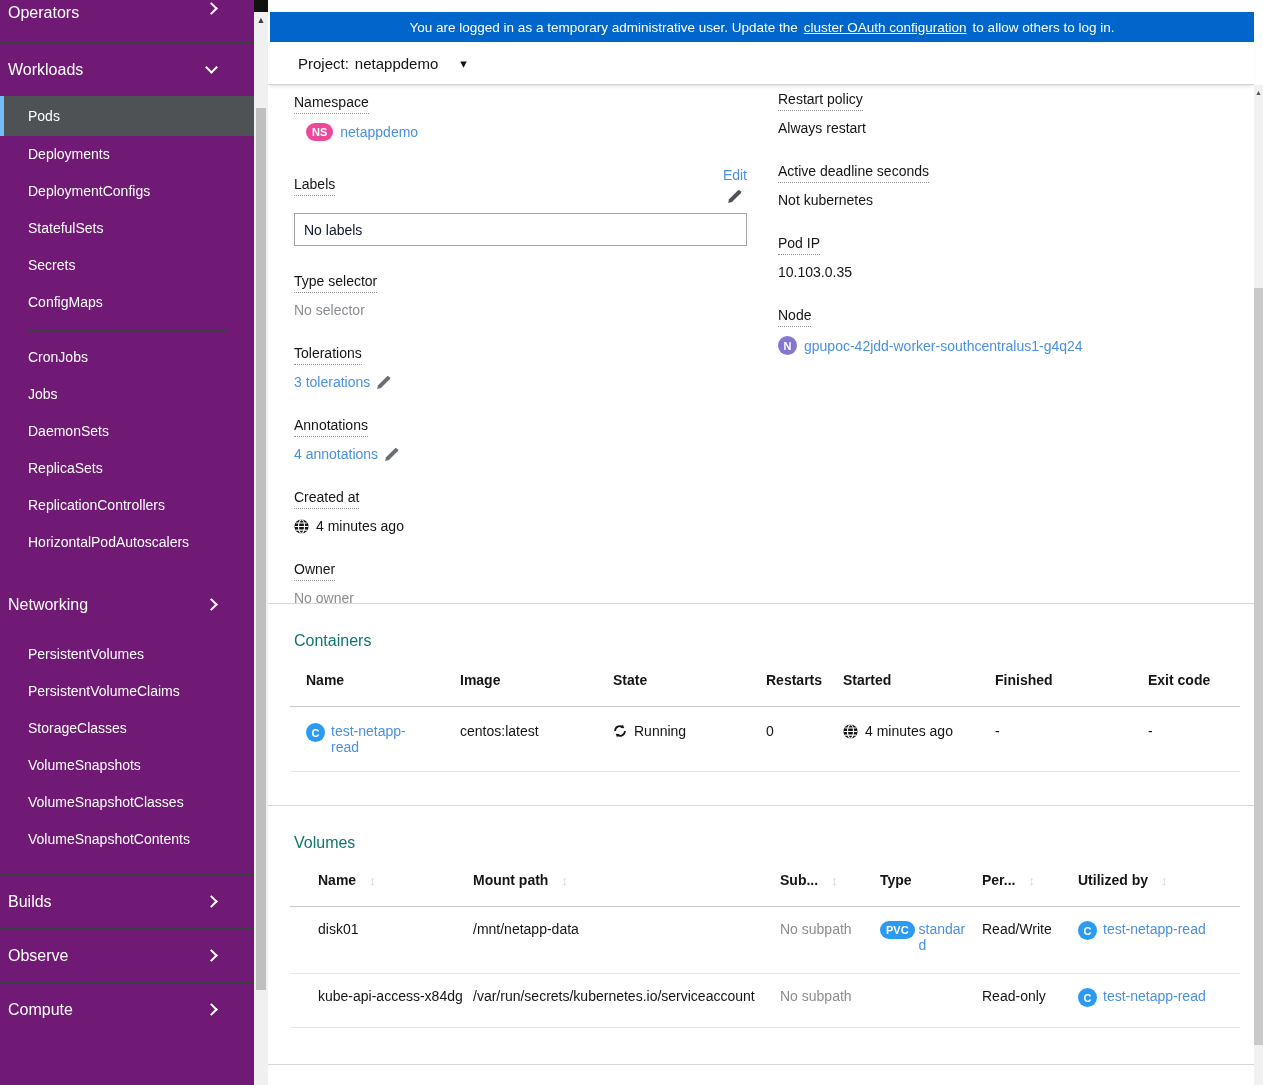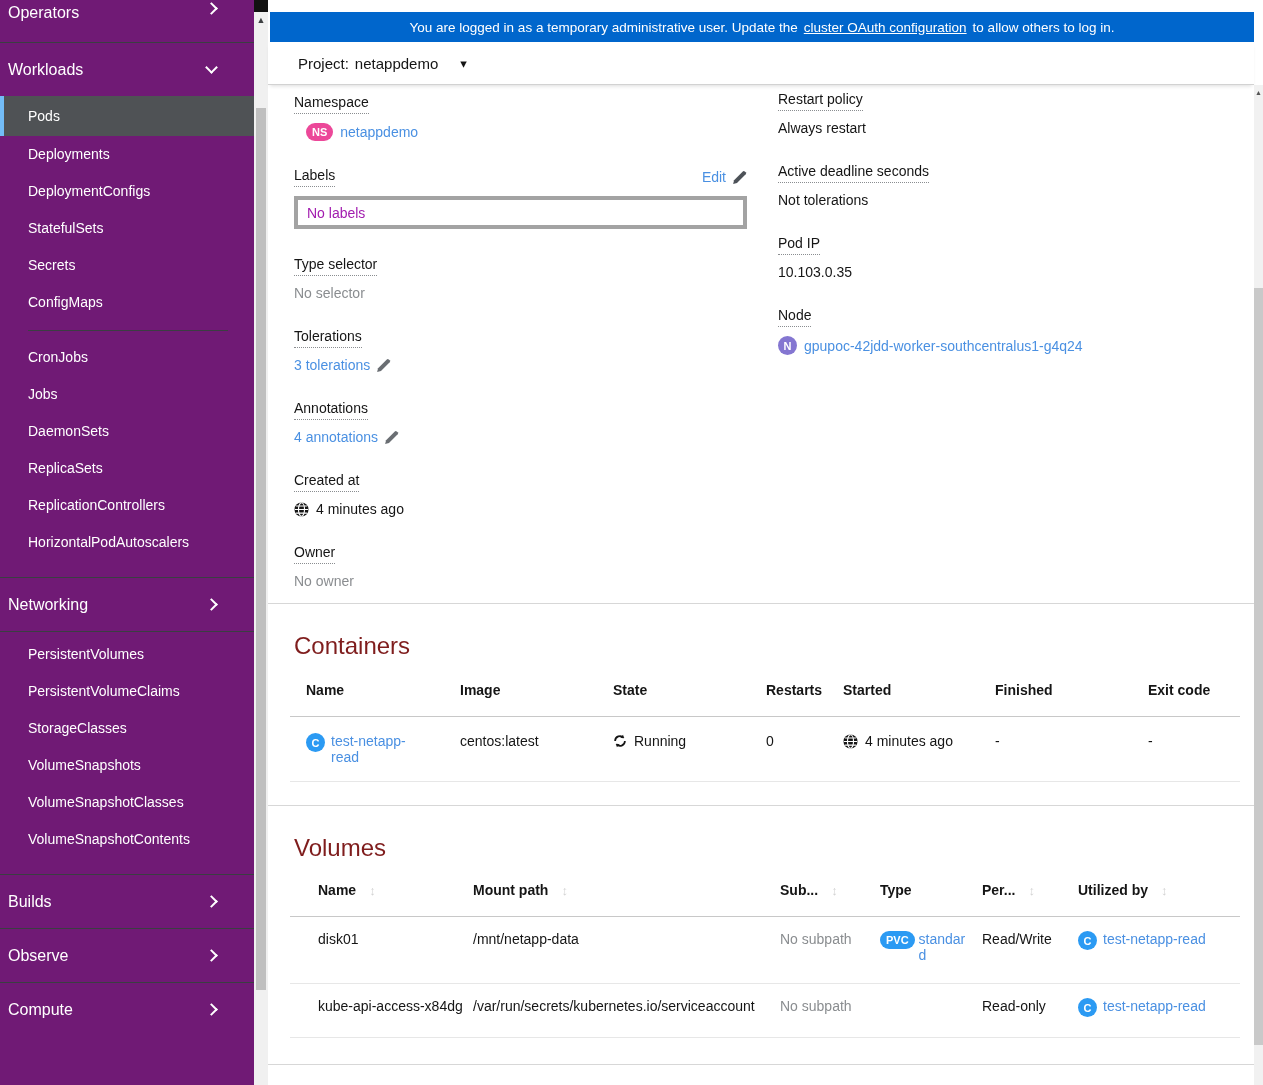--- a/index.html
+++ b/index.html
@@ -51,38 +51,38 @@
   
   .details-section { position:relative; height:518px; }
   .col-left  { position:absolute; left:26px; top:8px;  width:453px; }
   .col-right { position:absolute; left:510px; top:5px; width:476px; }
   .field { margin-bottom:26px; }
   .field-label { font-size:14px; color:#151515; border-bottom:1px dotted #8a8d90; display:inline-block; padding-bottom:3px; cursor:pointer; }
   .field-head { display:flex; justify-content:space-between; align-items:center; }
   .field-value { margin-top:9px; font-size:14px; color:#151515; display:flex; align-items:center; gap:7px; }
   .muted { color:#8a8d90; }
   .link { color:#4a90e2; text-decoration:none; cursor:pointer; }
-  .labels-box { margin-top:9px; border:4px solid #a3a3a3; height:33px; display:flex; align-items:center; padding-left:9px; font-size:14px; color:#a21caf; }
-  .edit-link { display:flex; align-items:center; gap:6px; font-size:14px; cursor:pointer; }
+  .labels-box { margin-top:9px; border:1px solid #a3a3a3; height:33px; display:flex; align-items:center; padding-left:9px; font-size:14px; color:#0f172a; }
+  .edit-link { display:flex; align-items:center; gap:6px; font-size:14px; cursor:pointer;flex-direction:column; }
   .pencil-icon { width:15px; height:15px; display:inline-block; }
   .inline-link { display:flex; align-items:center; gap:6px; }
 
   
   .badge-pill { color:#fff; font-weight:bold; font-size:11px; border-radius:10px; padding:2px 6px; display:inline-block; line-height:14px; flex:none; }
   .badge-circle { color:#fff; font-weight:bold; font-size:11px; border-radius:50%; width:19px; height:19px;
                   display:inline-flex; align-items:center; justify-content:center; flex:none; }
   .bg-green { background:#ec4899;margin-left:12px; }
   .bg-blue { background:#2b9af3; }
   .bg-purple { background:#8476d1; }
 
   
   .containers-section { height:202px; border-top:1px solid #d7d7d7; }
   .volumes-section { height:259px; border-top:1px solid #d7d7d7; }
   .footer-section { height:21px; border-top:1px solid #d7d7d7; }
-  .section-title { font-size:24px; font-weight:400; color:#7f1d1d; margin:28px 0 0 26px; }
+  .section-title { font-size:16px; font-weight:400; color:#0f766e; margin:28px 0 0 26px; }
 
   table { border-collapse:collapse; table-layout:fixed; margin-left:22px; width:950px; }
   .containers-section table { margin-top:14px; }
   .volumes-section table { margin-top:12px; }
   th { text-align:left; font-size:14px; font-weight:bold; color:#151515; padding:8px 8px 18px 0; border-bottom:1px solid #c8c8c8; vertical-align:top; }
   td { font-size:14px; color:#151515; vertical-align:top; padding:16px 8px 16px 0; border-bottom:1px solid #e7e7e7; }
   .volumes-section td { padding:14px 8px 20px 0; }
   .containers-section th:first-child, .containers-section td:first-child { padding-left:16px; }
   .volumes-section th:first-child, .volumes-section td:first-child { padding-left:28px; }
   .sort-icon { color:#d2d2d2; margin-left:13px; font-size:13px; font-weight:normal; cursor:pointer; }
@@ -255,21 +255,21 @@
         </div>
       </div>
 
       <div class="col-right">
         <div class="field">
           <span class="field-label">Restart policy</span>
           <div class="field-value">Always restart</div>
         </div>
         <div class="field">
           <span class="field-label">Active deadline seconds</span>
-          <div class="field-value">Not tolerations</div>
+          <div class="field-value">Not kubernetes</div>
         </div>
         <div class="field">
           <span class="field-label">Pod IP</span>
           <div class="field-value">10.103.0.35</div>
         </div>
         <div class="field">
           <span class="field-label">Node</span>
           <div class="field-value">
             <span class="badge-circle bg-purple">N</span>
             <a class="link">gpupoc-42jdd-worker-southcentralus1-g4q24</a>

